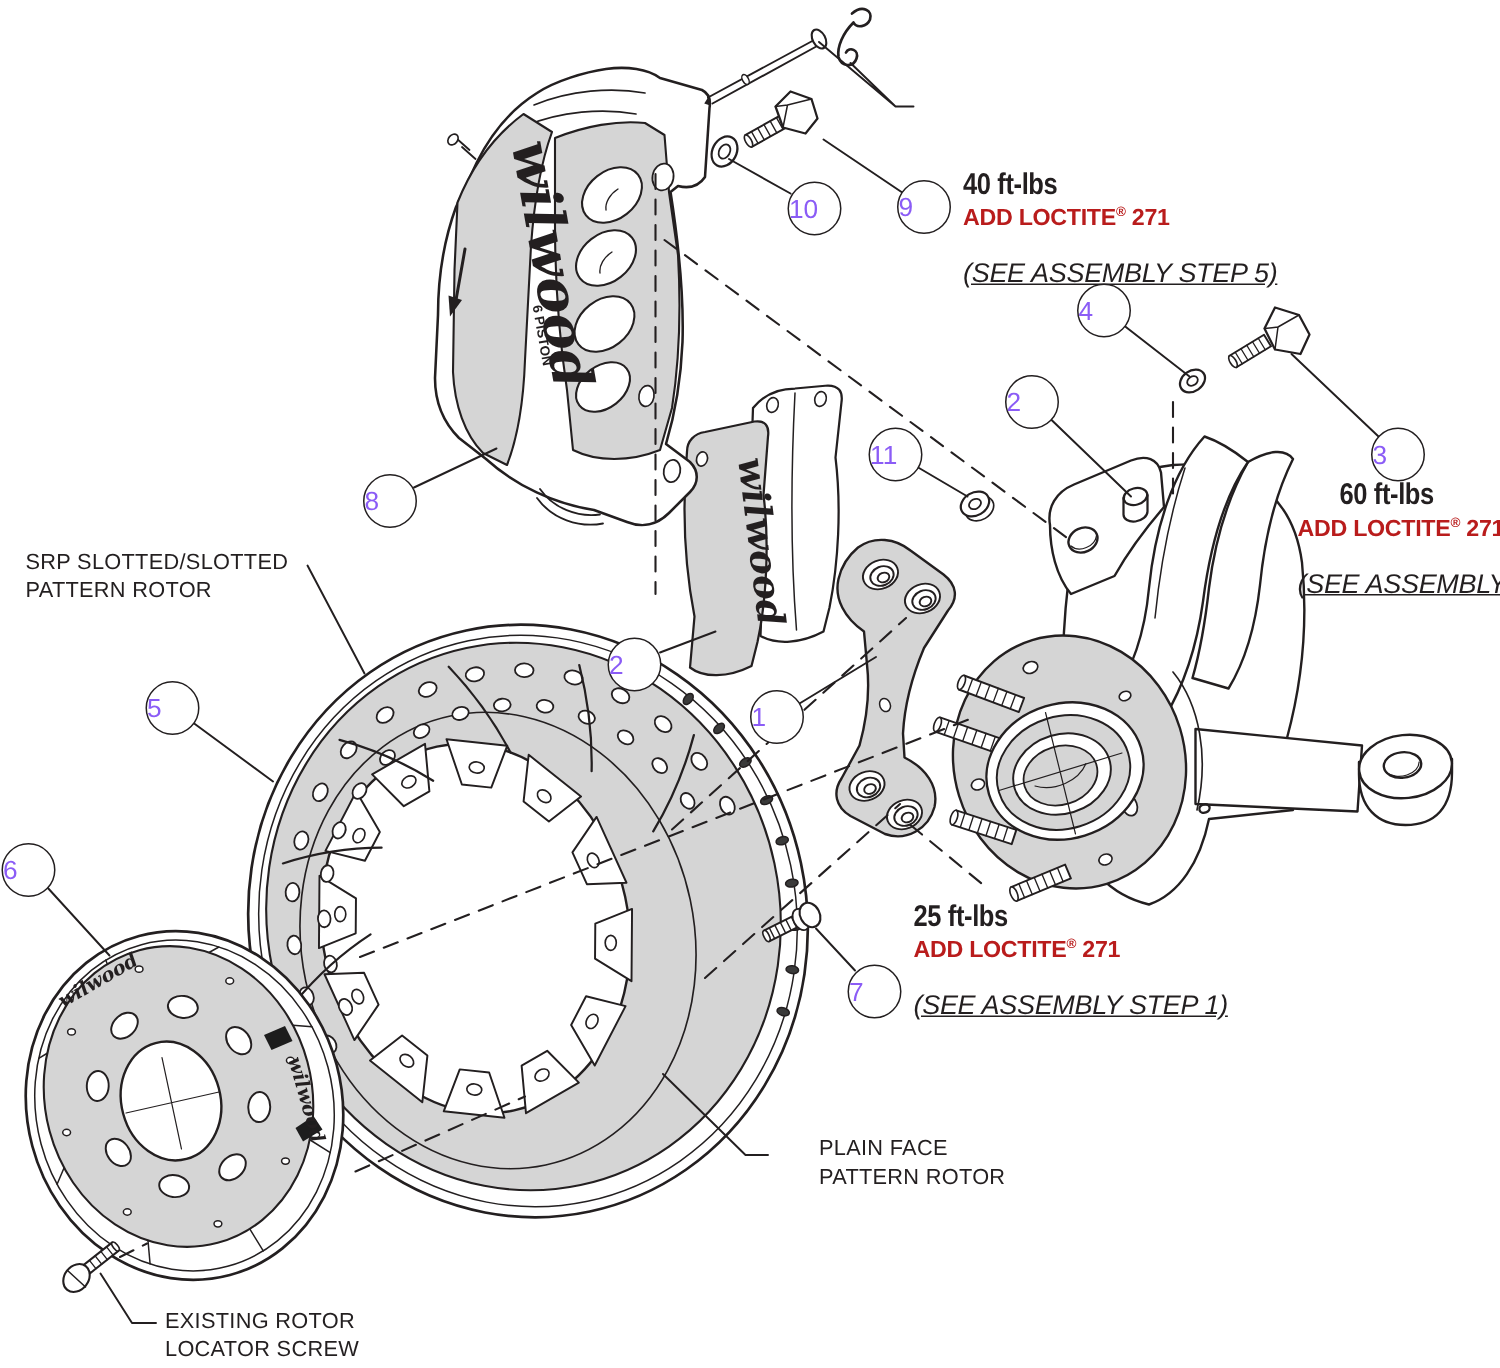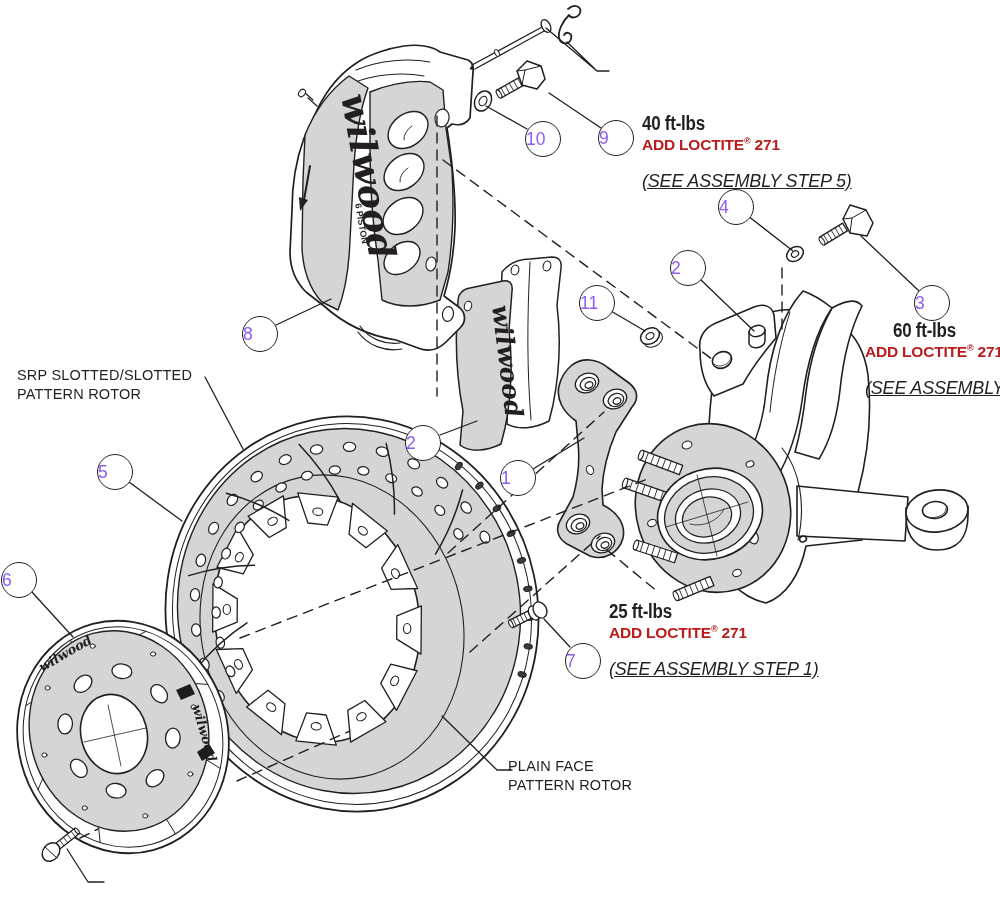--- a/index.html
+++ b/index.html
@@ -462,19 +462,23 @@
     <div class="val">25 ft-lbs</div>
     <div class="loc"><span>ADD LOCTITE</span><sup>®</sup><span> 271</span></div>
     <div class="step">(SEE ASSEMBLY STEP 1)</div>
   </div>
 
   <div class="callout" style="left:17px;top:366px">
     <div>SRP SLOTTED/SLOTTED</div>
     <div>PATTERN ROTOR</div>
   </div>
 
-  <div class="callout" style="left:508px;top:757px">
+  <div class="callout" style="left:546px;top:757px">
     <div>PLAIN FACE</div>
     <div>PATTERN ROTOR</div>
   </div>
 
+  <div class="callout" style="left:110px;top:872px">
+    <div>EXISTING ROTOR</div>
+    <div>LOCATOR SCREW</div>
+  </div>
 
 </div>
 
 </body></html>

